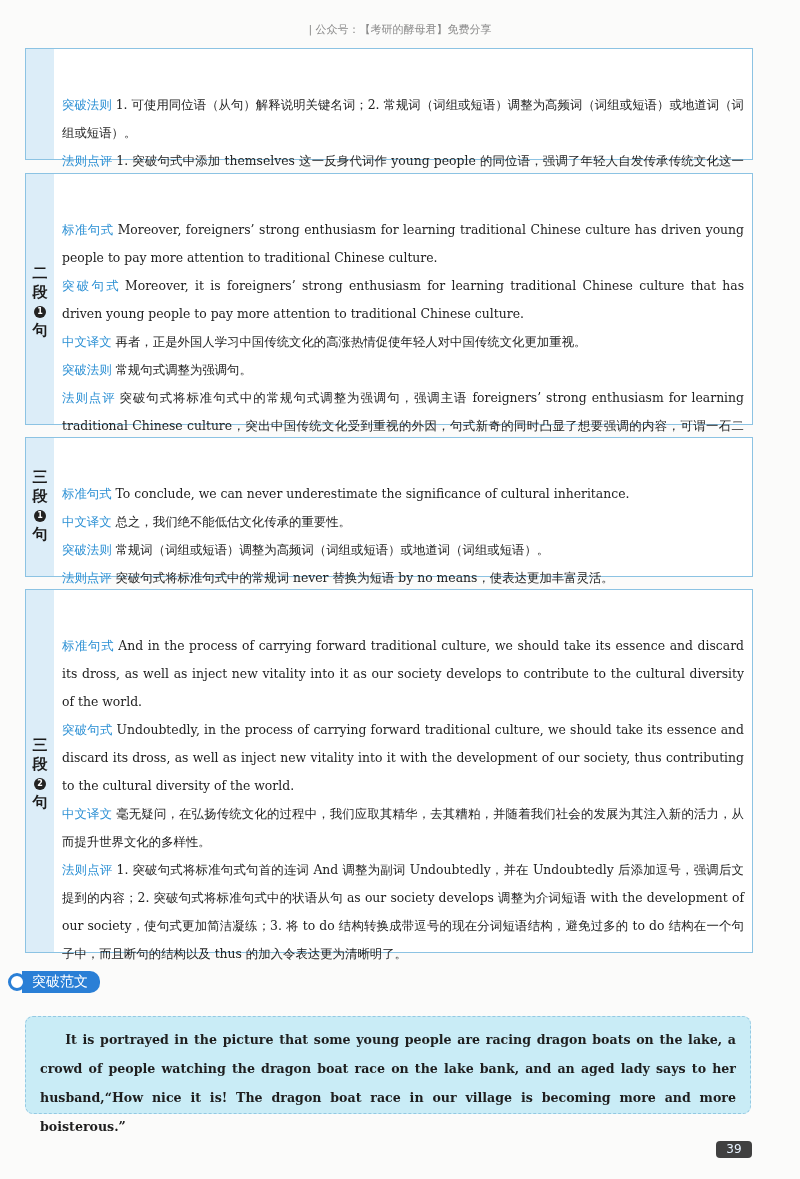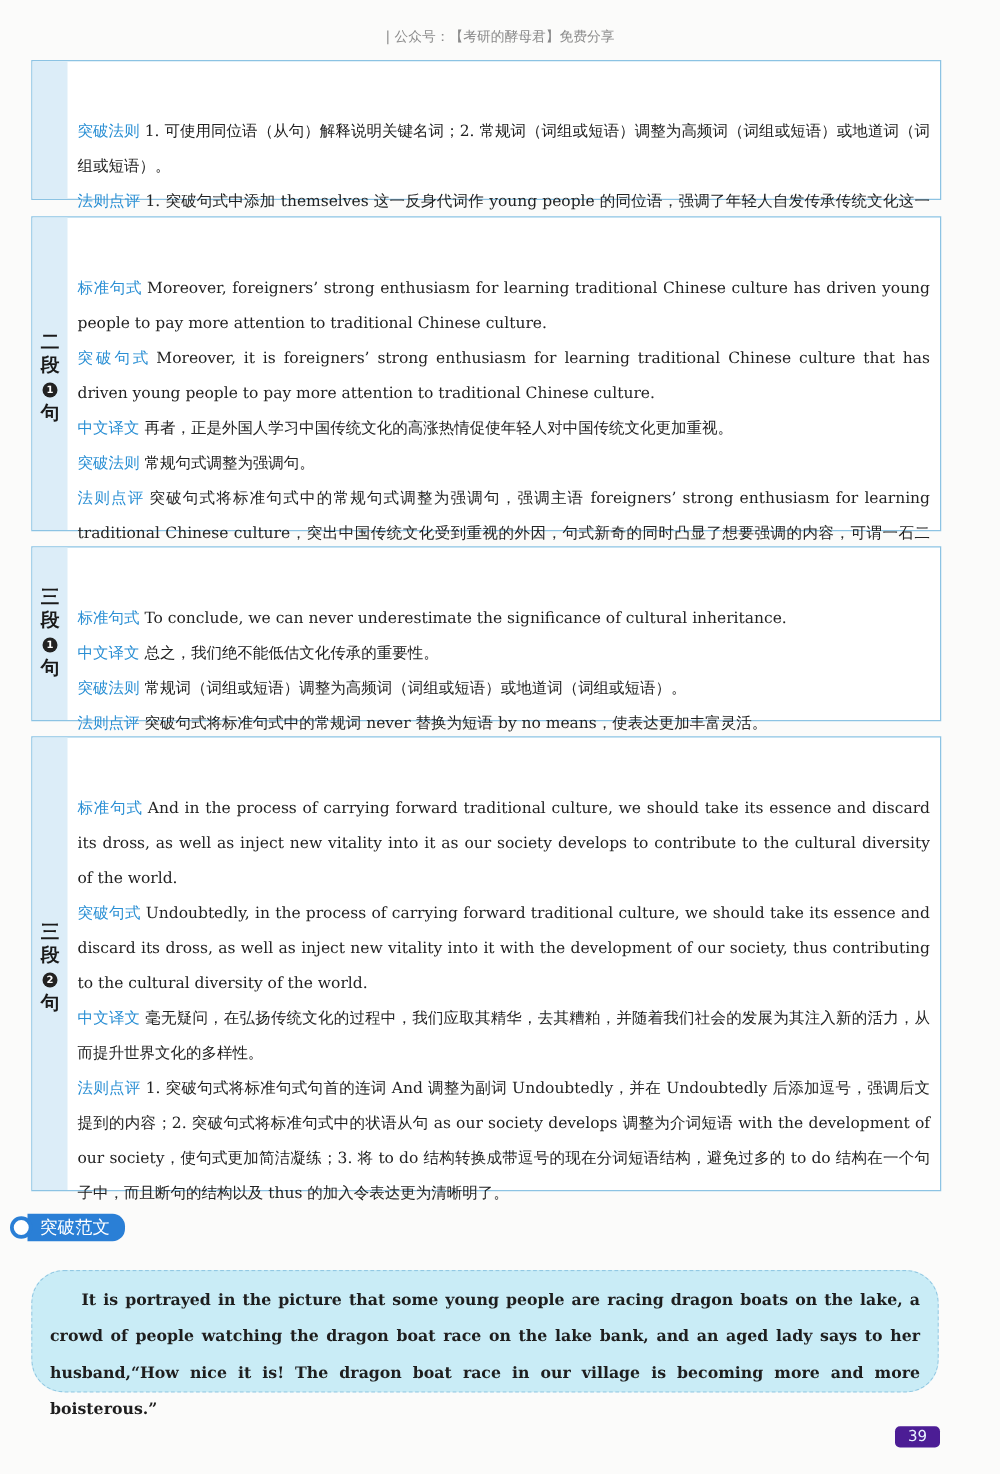--- a/index.html
+++ b/index.html
@@ -44,30 +44,30 @@
     width: 18px; height: 18px; border-radius: 50%; border: 3px solid #2a7fd6;
     background: #fff; box-sizing: border-box; position: relative; z-index: 2;
   }
   .section-title .pill {
     background: #2a7fd6; color: #fff; font-family: "DejaVu Sans", sans-serif;
     font-size: 14px; padding: 2px 12px 2px 10px; border-radius: 0 10px 10px 0;
     margin-left: -4px;
   }
   .essay {
     position: absolute; left: 25px; top: 1016px; width: 726px; height: 98px;
-    border: 1.5px dashed #93c9e3; border-radius: 26px; background: #c9ecf6;
+    border: 1.5px dashed #93c9e3; border-radius: 8px; background: #c9ecf6;
     box-sizing: border-box; padding: 8px 14px 6px 14px;
   }
   .essay p {
     margin: 0; font-size: 12.6px; line-height: 29px; text-indent: 2em;
     text-align: justify; font-weight: bold; color: #1e1e1e;
   }
   .page-num {
     position: absolute; left: 716px; top: 1141px; width: 36px; height: 17px;
-    background: #4c1d95; color: #e8f3ff; border-radius: 4px;
+    background: #404040; color: #e8f3ff; border-radius: 4px;
     font-family: "DejaVu Sans", sans-serif; font-size: 12px; text-align: center;
     line-height: 17px;
   }
 </style>
 </head>
 <body>
 
 <div class="header">| 公众号：【考研的酵母君】免费分享</div>
 
 <div class="block" style="top:48px;height:110px;">

